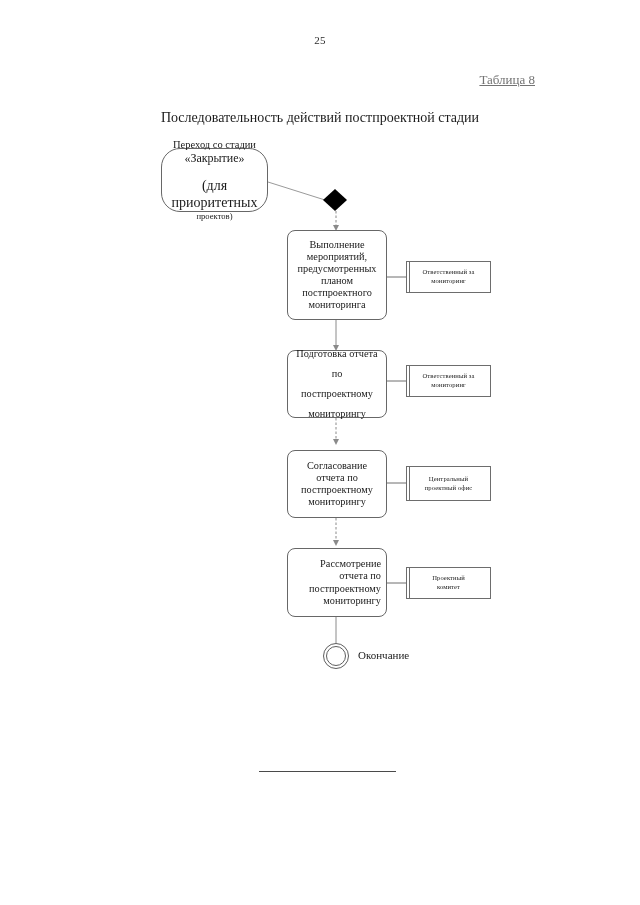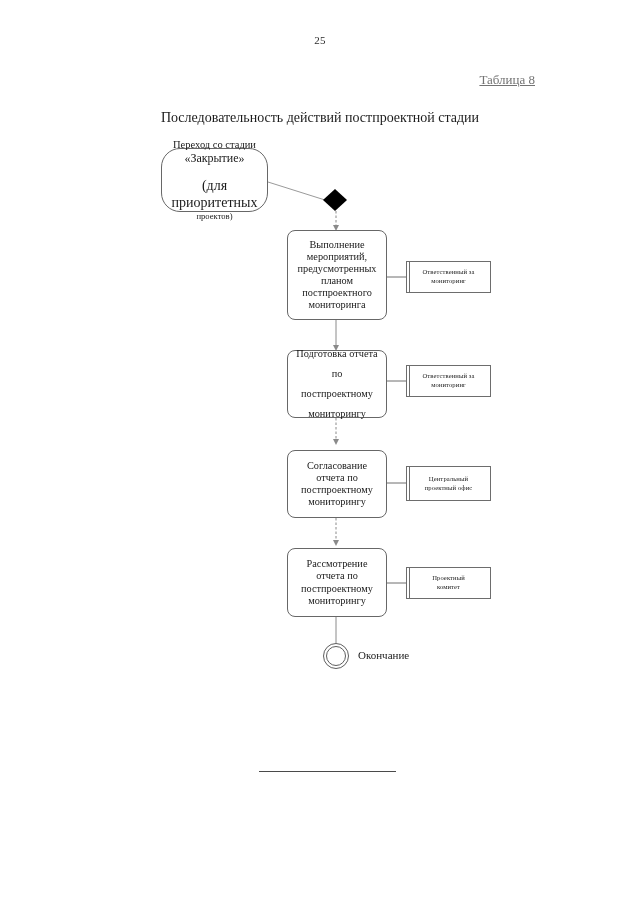--- a/index.html
+++ b/index.html
@@ -236,21 +236,21 @@
       <span>Согласование</span>
       <span>отчета по</span>
       <span>постпроектному</span>
       <span>мониторингу</span>
     </div>
     <div class="note" style="left:406px; top:466px; width:85px; height:35px;">
       <span>Центральный</span>
       <span>проектный офис</span>
     </div>
 
-    <div class="node node-action" style="left:287px; top:548px; width:100px; height:69px;">
+    <div class="node node-action" style="left:287px; top:548px; width:100px; height:69px;align-items:flex-end;">
       <span>Рассмотрение</span>
       <span>отчета по</span>
       <span>постпроектному</span>
       <span>мониторингу</span>
     </div>
     <div class="note" style="left:406px; top:567px; width:85px; height:32px;">
       <span>Проектный</span>
       <span>комитет</span>
     </div>
 

